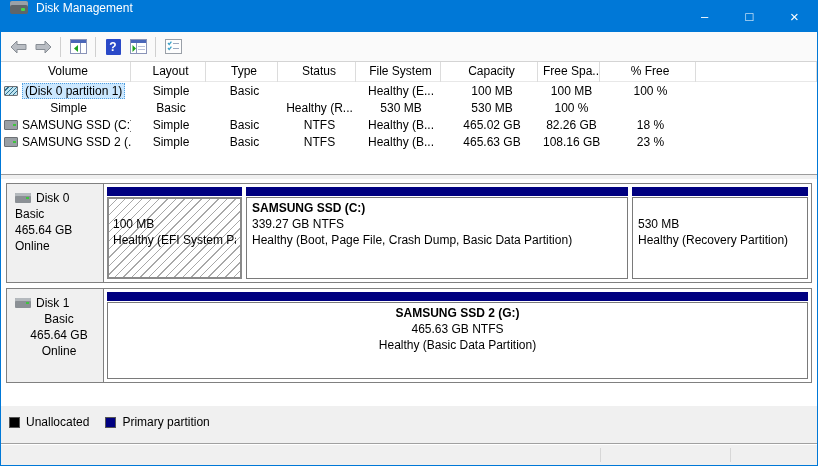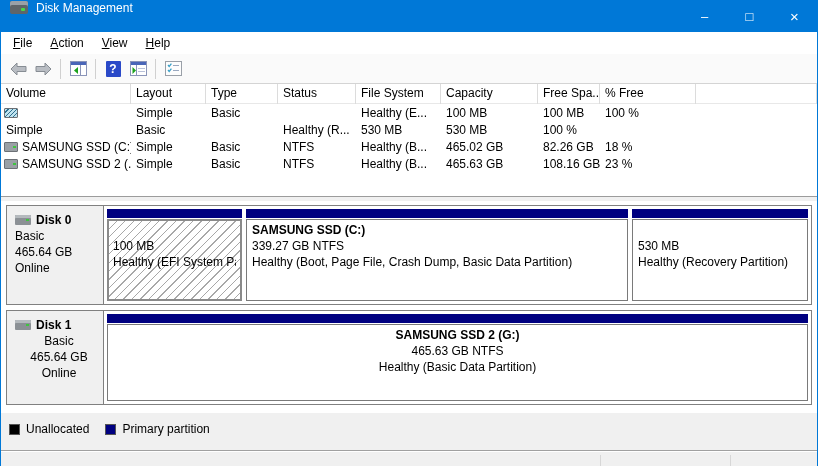--- a/index.html
+++ b/index.html
@@ -39,21 +39,21 @@
   
   .toolbar { height:30px; background:#fafafa; border-bottom:1px solid #d4d4d4;
              display:flex; align-items:center; padding-left:6px; gap:3px; flex:0 0 auto; }
   .tb-btn { width:22px; height:22px; display:flex; align-items:center; justify-content:center; }
   .tb-sep { width:1px; height:20px; background:#d0d0d0; margin:0 3px; }
   .help-icon { width:15px; height:16px; background:#2a49c8; color:#fff; display:flex;
                align-items:center; justify-content:center; border-radius:1px; }
   .help-icon::after { content:"?"; font-weight:bold; font-size:12px; }
 
   
-  .listview { height:112px; background:#fff; flex:0 0 auto; overflow:hidden; }
+  .listview { height:112px; background:#fff; flex:0 0 auto; overflow:hidden;text-align:center; }
   .lgrid { display:grid; grid-template-columns:130px 75px 72px 78px 85px 97px 62px 96px 1fr; align-items:center; }
   .lheader { height:20px; border-bottom:1px solid #e8e8e8; }
   .lheader .hcell { height:20px; line-height:19px; padding-left:5px; border-right:1px solid #dcdcdc;
                     overflow:hidden; white-space:nowrap; }
   .lrow { height:17px; }
   .lrow .cell { padding-left:5px; overflow:hidden; white-space:nowrap; }
   .volcell { display:flex; align-items:center; gap:4px; padding-left:3px !important; }
   .vol-icon { width:14px; height:10px; background:#9aa0a5; border:1px solid #6c7075; border-radius:1px;
               position:relative; flex:0 0 auto; }
   .vol-icon::after { content:""; position:absolute; right:1px; top:3px; width:3px; height:2px; background:#3ec43e; }
@@ -64,21 +64,21 @@
   
   .splitter { height:6px; background:#f0f0f0; border-top:1px solid #9c9c9c; border-bottom:1px solid #fff; flex:0 0 auto; }
 
   
   .graph { flex:1 1 auto; background:#fff; padding:3px 5px; }
   .disk-block { display:flex; border:1px solid #808080; background:#fff; margin-bottom:5px; }
   .disk-block.d0 { height:100px; }
   .disk-block.d1 { height:95px;text-align:center; }
   .disk-panel { width:97px; flex:0 0 auto; background:#f0f0f0; border-right:1px solid #808080;
                 padding:6px 0 0 8px; line-height:16px; }
-  .disk-title { font-weight:bold; display:flex; align-items:center; gap:5px; }
+  .disk-title { font-weight:normal; display:flex; align-items:center; gap:5px; }
   .drive-icon { width:16px; height:10px; background:#8b9095; border-radius:1px; position:relative;
                 box-shadow: inset 0 3px 0 #b4b9bd; flex:0 0 auto; }
   .drive-icon::after { content:""; position:absolute; right:2px; top:4px; width:3px; height:2px; background:#3ec43e; }
   .disk-graph { flex:1; display:flex; gap:4px; padding:3px; min-width:0; }
   .partition { display:flex; flex-direction:column; min-width:0; }
   .pband { height:9px; background:#000080; margin-bottom:1px; flex:0 0 auto; }
   .pbox { flex:1; border:1px solid #7a7a7a; background:#fff; padding:2px 5px; line-height:16px;
           overflow:hidden; white-space:nowrap; }
   .pline { height:16px; overflow:hidden; }
   .ptitle { font-weight:bold; }
@@ -111,26 +111,20 @@
   <div class="titlebar">
     <div class="app-icon"></div>
     <span class="app-title">Disk Management</span>
     <div class="win-controls">
       <div class="win-btn">–</div>
       <div class="win-btn">□</div>
       <div class="win-btn close-btn">×</div>
     </div>
   </div>
 
-  <div class="menubar">
-    <span class="menu-item">File</span>
-    <span class="menu-item">Action</span>
-    <span class="menu-item">View</span>
-    <span class="menu-item">Help</span>
-  </div>
 
   <div class="toolbar">
     <div class="tb-btn">
       <svg width="17" height="14" viewBox="0 0 17 14">
           <path d="M7 1 L1 7 L7 13 L7 9.5 L16 9.5 L16 4.5 L7 4.5 Z" fill="#b9bdc3" stroke="#878d94" stroke-width="1"></path>
         </svg>
     </div>
     <div class="tb-btn">
       <svg width="17" height="14" viewBox="0 0 17 14">
           <path d="M10 1 L16 7 L10 13 L10 9.5 L1 9.5 L1 4.5 L10 4.5 Z" fill="#b9bdc3" stroke="#878d94" stroke-width="1"></path>
@@ -180,20 +174,21 @@
       <div class="hcell">File System</div>
       <div class="hcell">Capacity</div>
       <div class="hcell">Free Spa...</div>
       <div class="hcell">% Free</div>
       <div class="hcell"></div>
     </div>
 
     <div class="lgrid lrow">
       <div class="cell volcell">
           <span class="vol-icon hatched"></span>
+          <span class="sel-label">(Disk 0 partition 1)</span>
         </div>
       <div class="cell">Simple</div>
       <div class="cell">Basic</div>
       <div class="cell"></div>
       <div class="cell">Healthy (E...</div>
       <div class="cell">100 MB</div>
       <div class="cell">100 MB</div>
       <div class="cell">100 %</div>
       <div class="cell"></div>
     </div>

